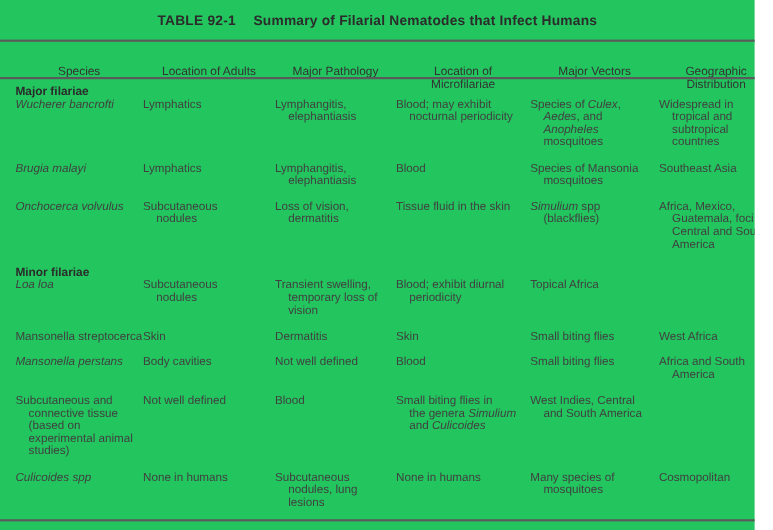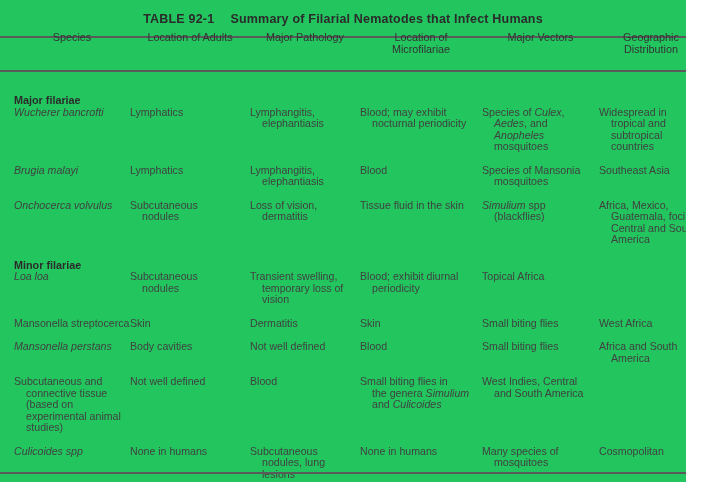--- a/index.html
+++ b/index.html
@@ -16,33 +16,33 @@
   }
   .title .tlabel{margin-right:16px;}
   .rule{
     position:absolute;left:0;width:703px;height:0;margin:0;border:0;
     border-top:2px solid #5a5a5a;
   }
   #rule-top{top:36px;}
   #rule-mid{top:70px;}
   #rule-bottom{top:472px;}
   .hdr{
-    position:absolute;top:32px;left:0;width:703px;box-sizing:border-box;
+    position:absolute;top:60px;left:0;width:703px;box-sizing:border-box;
     display:grid;grid-template-columns:116px 120px 110px 122px 117px 104px;
     padding-left:14px;
     font-size:10.8px;line-height:11.5px;color:#333;
   }
   .hcell{text-align:center;white-space:pre-line;padding:0 4px;}
   .tbody{
     position:absolute;top:77px;left:0;width:703px;box-sizing:border-box;
     padding-left:14px;
     font-size:10.6px;line-height:11.5px;
   }
   .section{margin-top:14px;}
-  .section:first-child{margin-top:18px;}
+  .section:first-child{margin-top:1px;}
   .section-header{font-weight:bold;color:#2b2b2b;font-size:10.8px;}
   .trow{
     display:grid;grid-template-columns:116px 120px 110px 122px 117px 104px;
     margin-top:12px;
   }
   .trow.first{margin-top:0;}
   .cell{
     white-space:pre-line;
     padding-left:12px;text-indent:-12px;  
     padding-right:6px;

